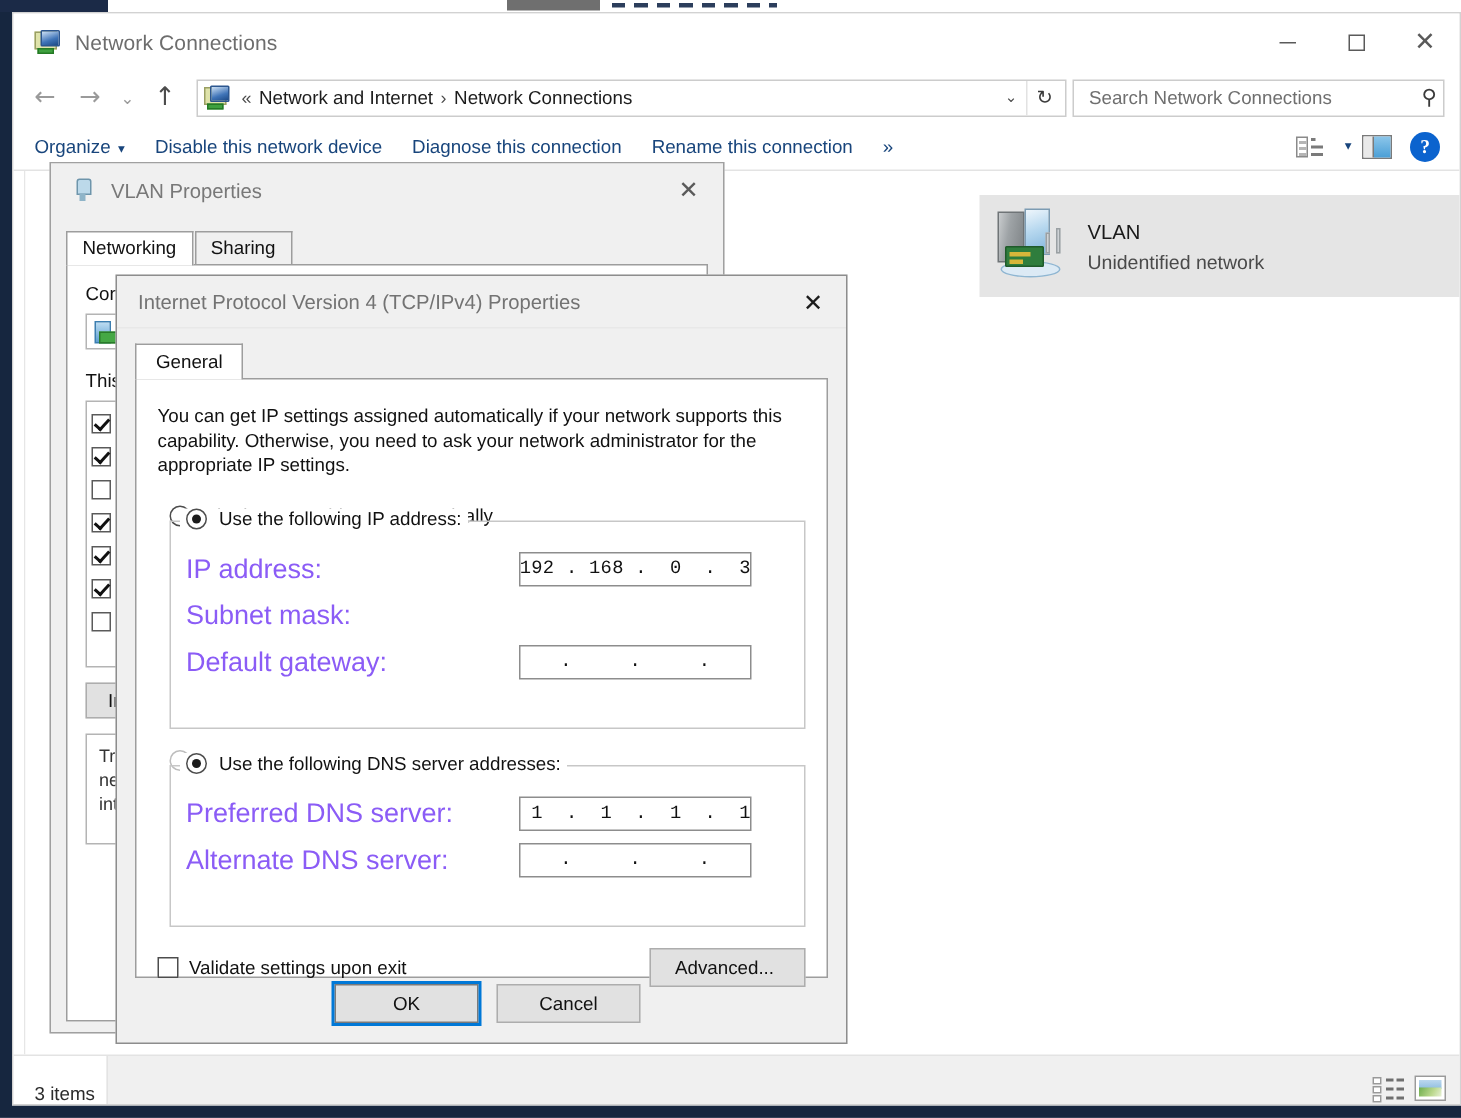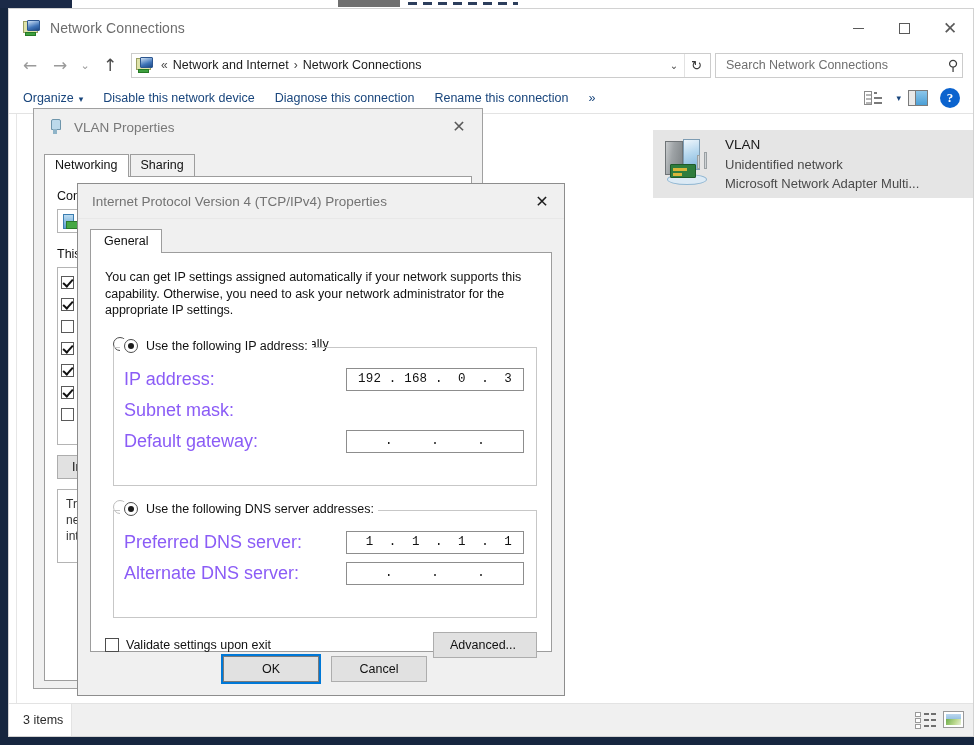--- a/index.html
+++ b/index.html
@@ -149,21 +149,21 @@
   }
   .conn-icon { width: 58px; height: 52px; position: relative; flex: none; margin-right: 6px;}
   .conn-txt { display: flex; flex-direction: column; justify-content: center; min-width:0; }
   .conn-name { font-size: 13.5px; color: #1a1a1a; line-height: 20px; }
   .conn-sub { font-size: 13px; color: #4a4a4a; line-height: 19px; white-space: nowrap; }
 
   
   .statusbar {
     position: absolute; left: 0; right: 0; bottom: 0; height: 33px;
     background: #ffffff; border-top: 1px solid #e3e3e3;
-    display: flex; align-items: center;
+    display: flex; align-items: flex-end;
   }
   .status-left { width: 62px; padding-left: 14px; font-size: 12.5px; color: #2b2b2b; }
   .status-fill { flex: 1; height: 32px; background: #f0f0f0; border-left: 1px solid #e3e3e3;}
   .status-views { position: absolute; right: 8px; display: flex; gap: 6px; align-items: center; }
   .viewbtn { width: 22px; height: 20px; position: relative; }
 
   
   #vlan-dlg {
     position: absolute; left: 33px; top: 108px;
     width: 450px; height: 581px;
@@ -281,21 +281,21 @@
     border: 1px solid #c7c7c7; margin: -8px 0 14px 8px;
     padding: 16px 10px 28px 10px; position: relative;
   }
   .groupbox > .radio-row {
     position: absolute; top: -9px; left: 6px; margin: 0;
     background: #ffffff; padding: 0 4px; z-index: 1;
   }
   .fld-row { display: flex; align-items: center; height: 31px; }
   .fld-lbl { font-size: 18px; color: #8b5cf6; width: 222px; }
   .ip-input {
-    width: 178px; height: 23px; border: 1px solid #8d8d8d; background: #fff;
+    width: 155px; height: 23px; border: 1px solid #8d8d8d; background: #fff;
     display: flex; align-items: center; justify-content: center;
     font-family: "Liberation Mono", monospace; font-size: 12.5px; color: #111;
     letter-spacing: .2px; white-space: pre;
   }
   .ip-bottom-row {
     display: flex; align-items: center; margin-top: 12px;
   }
   .cbx {
     width: 14px; height: 14px; border: 1px solid #4d4d4d; background: #fff;
     flex: none; margin-right: 7px;
@@ -488,21 +488,20 @@
             <span class="ic-srv-tower"></span>
             <span class="ic-srv-screen"></span>
             <span class="ic-srv-prong1"></span>
             <span class="ic-srv-prong2"></span>
             <span class="ic-srv-card"></span>
           </span>
         </span>
         <span class="conn-txt">
           <span class="conn-name">VLAN</span>
           <span class="conn-sub">Unidentified network</span>
-          <span class="conn-sub">Microsoft Network Adapter Multi...</span>
         </span>
       </div>
 
     </div>
   </div>
 
   <div class="statusbar">
     <div class="status-left">3 items</div>
     <div class="status-fill"></div>
     <div class="status-views">

